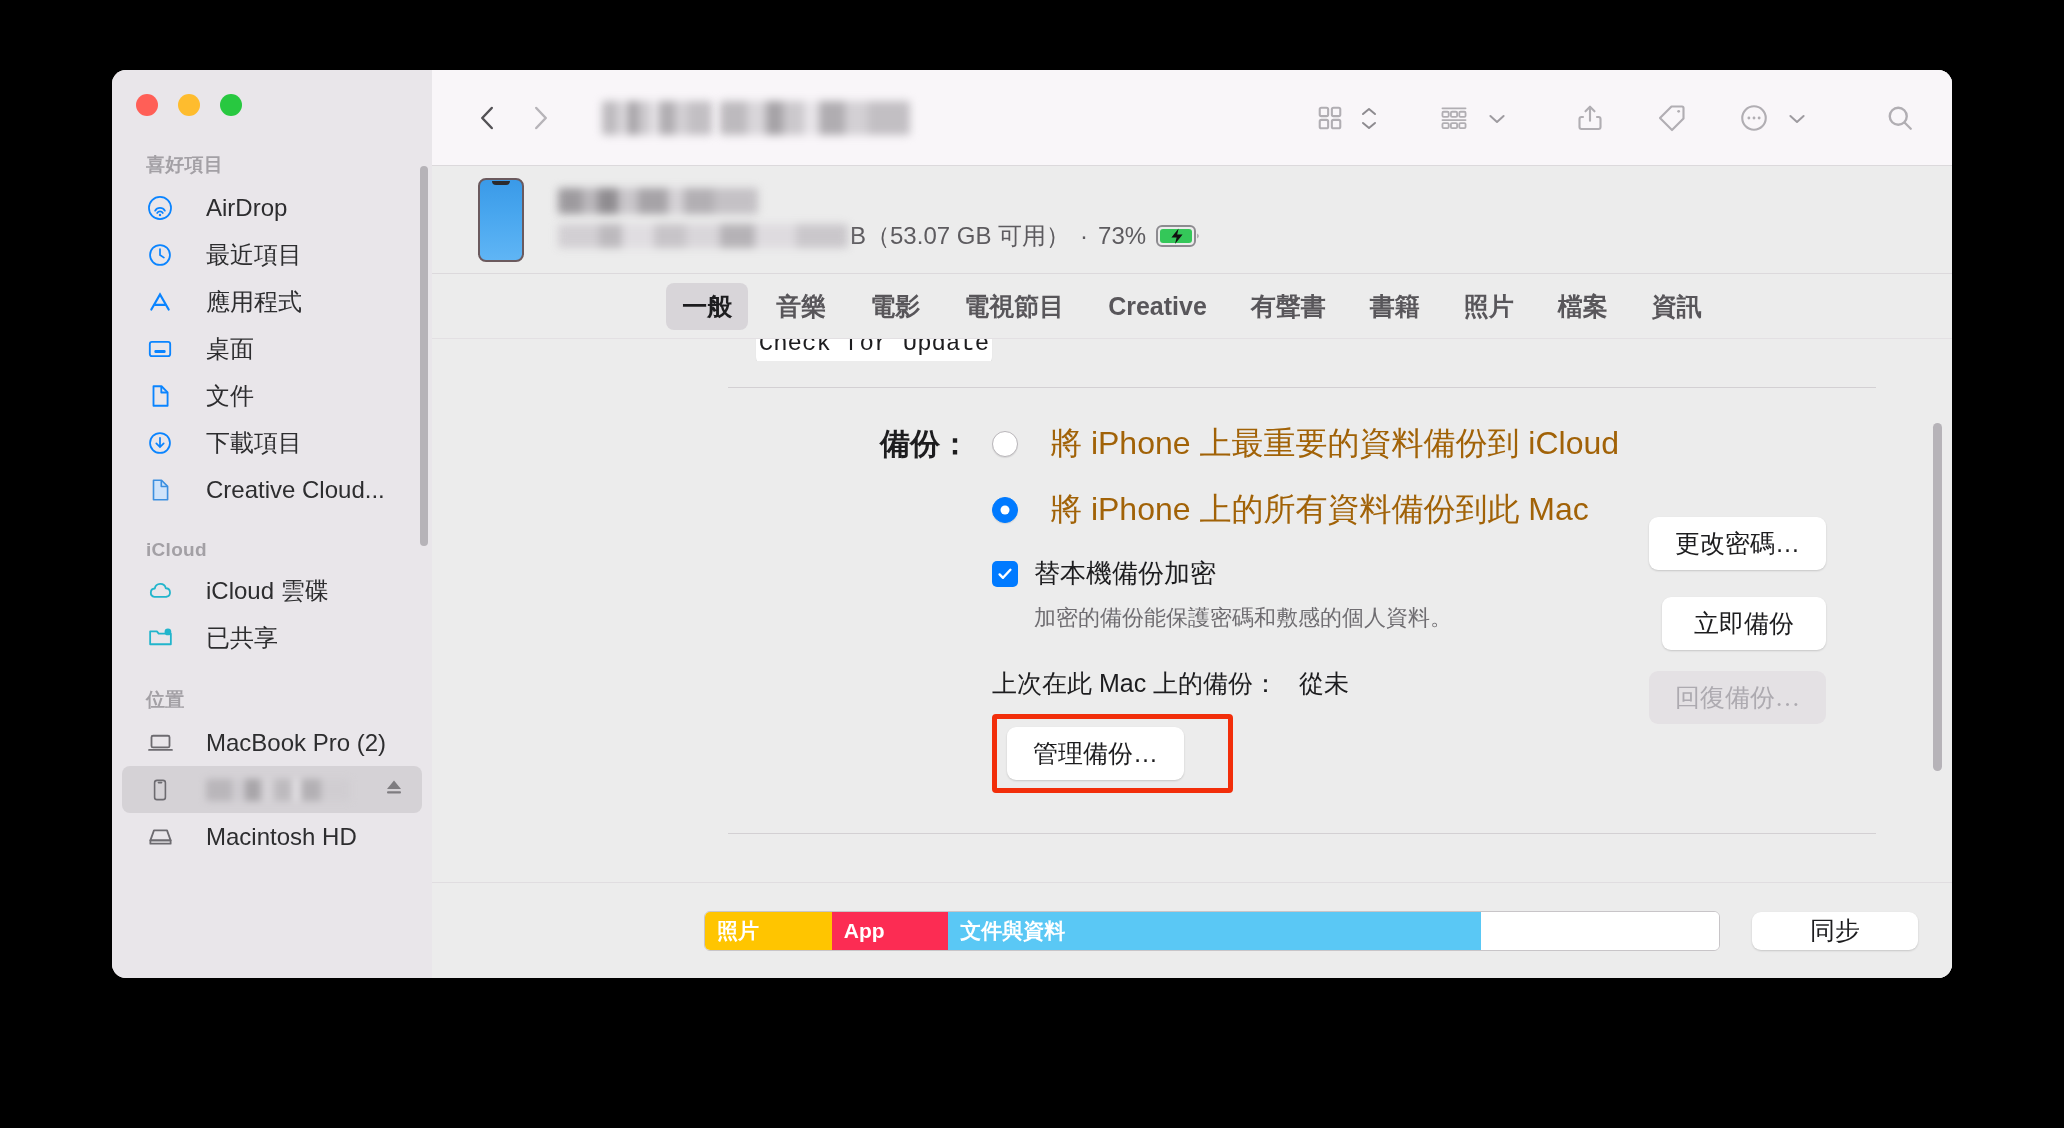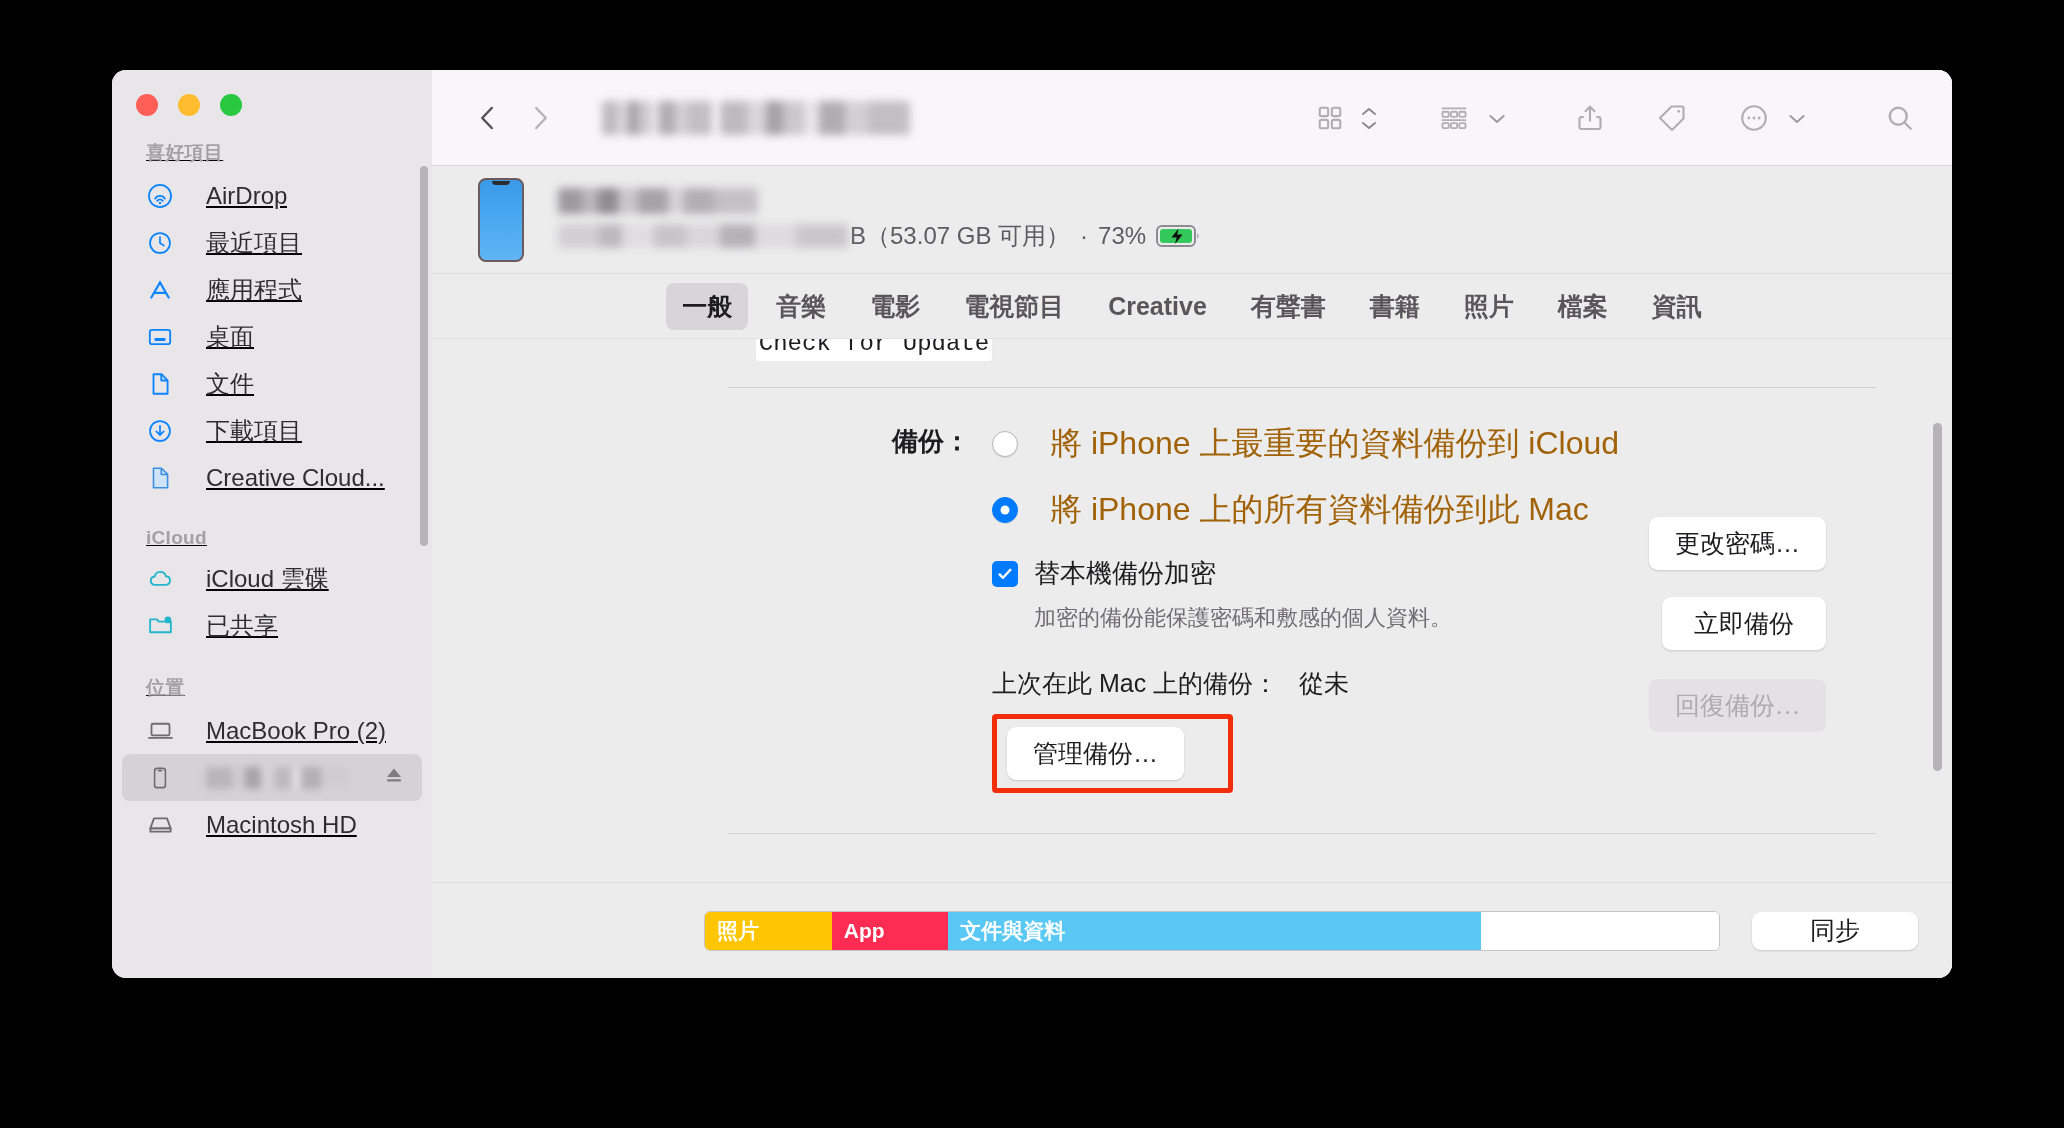--- a/index.html
+++ b/index.html
@@ -32,24 +32,23 @@
   .traffic {
     position: absolute; left: 24px; top: 24px;
     display: flex; gap: 20px;
   }
   .light { width: 22px; height: 22px; border-radius: 50%; }
   .light.red    { background: #ff5f57; }
   .light.yellow { background: #febc2e; }
   .light.green  { background: #28c840; }
 
   #sidebar-scroll {
-    position: absolute; left: 0; top: 60px;
+    position: absolute; left: 0; top: 72px;
     width: 320px; height: 832px;
     overflow: hidden;
-    text-decoration: underline;
   }
   .sb-group-title {
     font-size: 19px; font-weight: 700; color: #a3a0a5;
     padding: 10px 0 6px 34px; letter-spacing: .3px;
   }
   .sb-item {
     display: flex; align-items: center;
     height: 47px; margin: 0 10px; padding-left: 24px;
     border-radius: 8px; gap: 32px;
     font-size: 24px; color: #2d2d2f;
@@ -181,21 +180,21 @@
     display: flex; align-items: center; justify-content: center;
     font-size: 24px; color: #1d1d1f;
     box-shadow: 0 1px 1px rgba(0,0,0,.10);
   }
 
   .divider { height: 1px; background: #d3d0d3; margin: 26px 76px 0 296px; }
 
   .form-row { display: flex; margin-top: 34px; padding-left: 0; }
   .form-label {
     width: 560px; text-align: right;
-    font-size: 26px; color: #1d1d1f; font-weight: 600;
+    font-size: 30px; color: #1d1d1f; font-weight: 600;
     padding-right: 22px; padding-top: 2px;
   }
   .form-body { flex: 1; }
 
   .radio-line { display: flex; align-items: center; gap: 16px; margin-bottom: 22px; }
   .radio {
     width: 26px; height: 26px; border-radius: 50%;
     background: #fff; border: 1px solid #b9b6ba;
     box-shadow: 0 1px 1px rgba(0,0,0,.09);
     flex: 0 0 26px; position: relative;
@@ -231,21 +230,21 @@
     box-shadow: 0 1px 2px rgba(0,0,0,.16);
     display: inline-flex; align-items: center; justify-content: center;
     white-space: nowrap;
   }
   .push-btn.wide { min-width: 164px; }
   .push-btn.disabled { background: #e4e1e4; color: #adaab0; box-shadow: none; }
 
   .right-btns { position: absolute; right: 126px; }
   #btn-change-pw { top: 178px; }
   #btn-backup-now { top: 258px; }
-  #btn-restore-backup { top: 340px; font-family: Liberation Serif, serif; }
+  #btn-restore-backup { top: 332px; font-family: Liberation Serif, serif; }
 
   .divider2 { height: 1px; background: #d3d0d3; margin: 40px 76px 0 296px; }
 
   #content-scrollbar {
     position: absolute; right: 10px; top: 84px;
     width: 9px; height: 348px;
     background: #b6b3b8; border-radius: 5px;
   }
 
   

